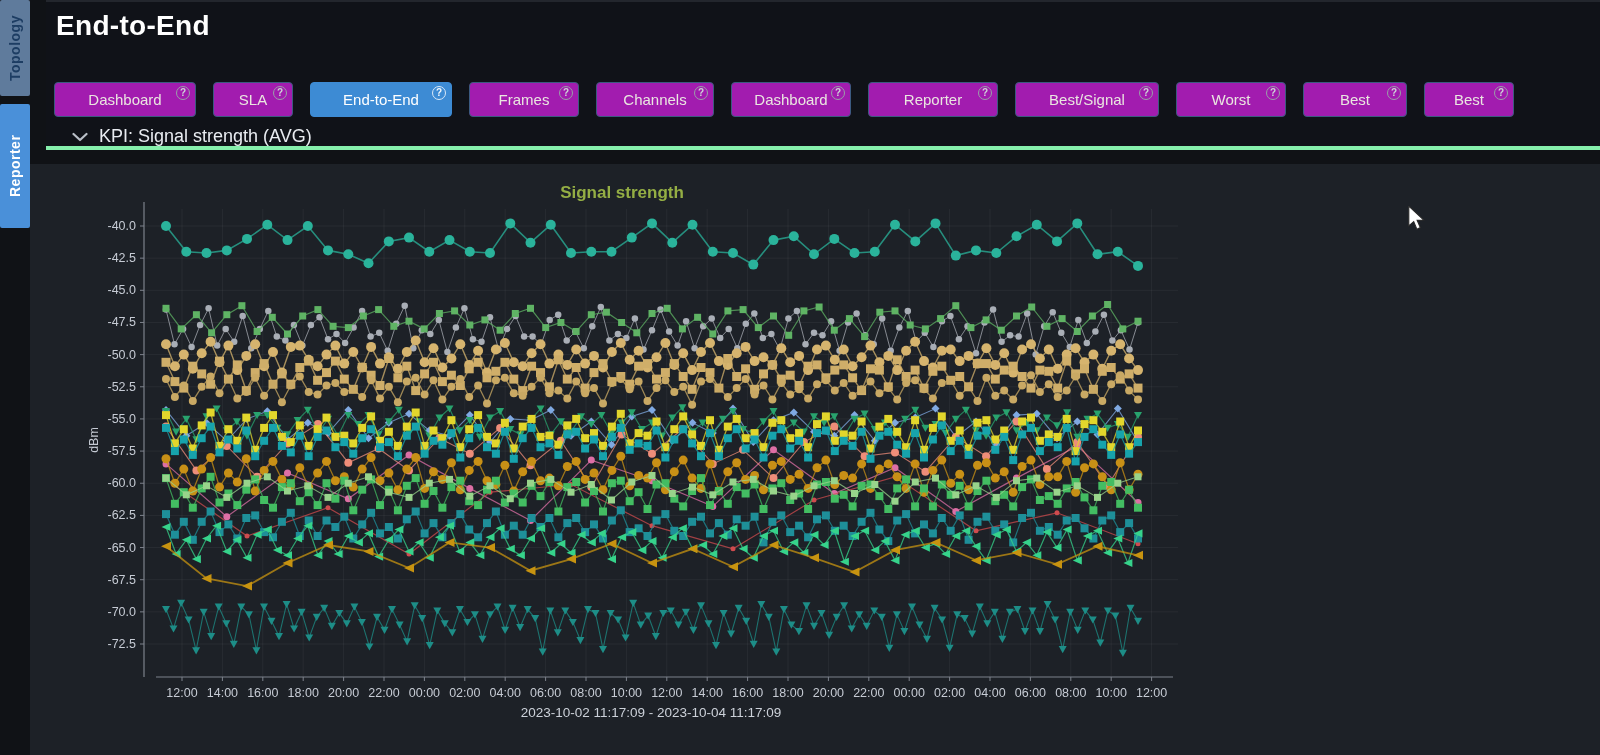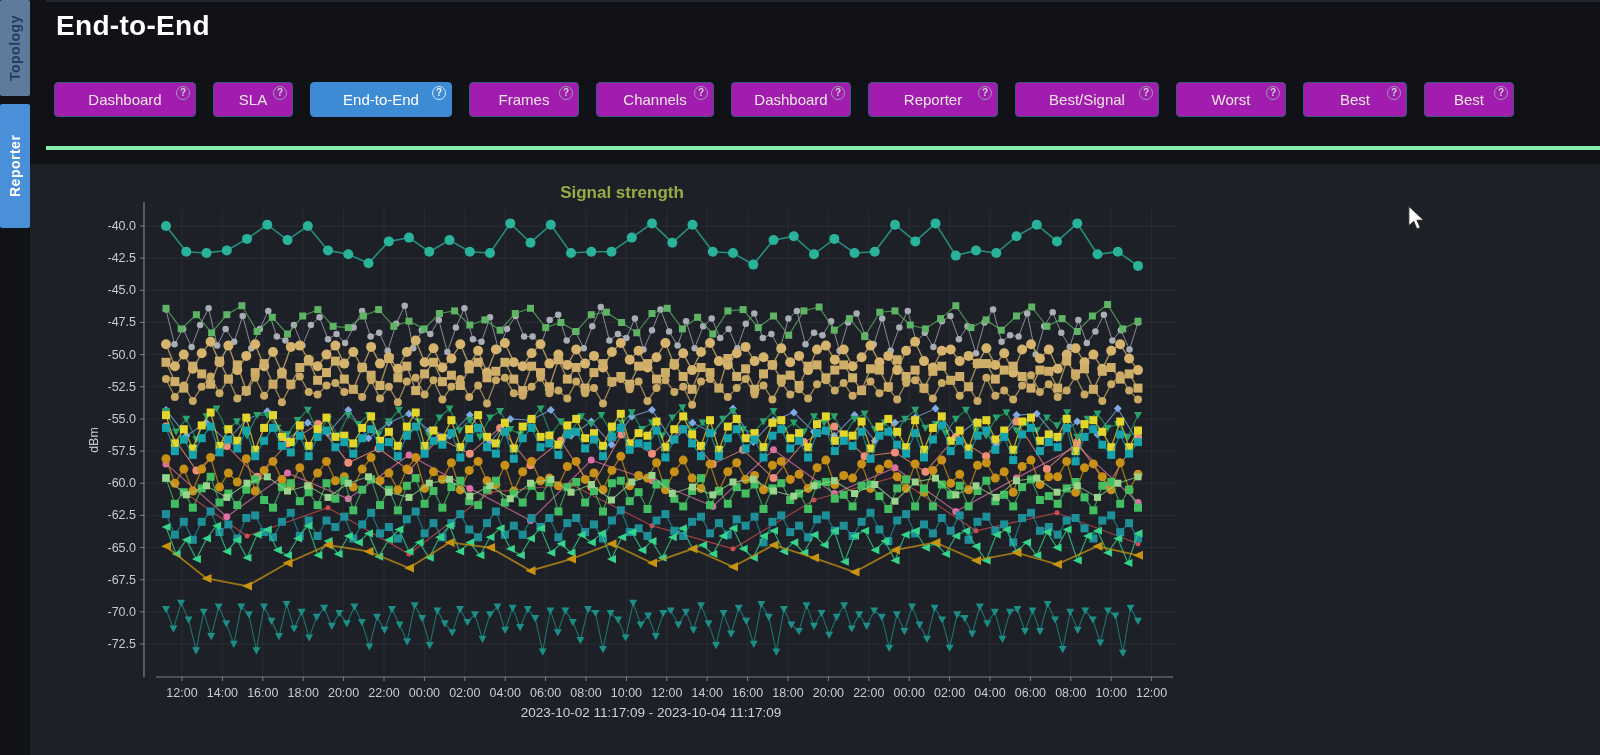--- a/index.html
+++ b/index.html
@@ -96,20 +96,26 @@
     <button class="tab t-maps">
       <span class="tl">Best</span>
       <span class="help">?</span>
     </button>
     <button class="tab t-info">
       <span class="tl">Best</span>
       <span class="help">?</span>
     </button>
   </div>
 
+  <div class="kpi">
+    <svg width="16" height="10" viewBox="0 0 16 10">
+      <polyline points="1.5,2 8,8 14.5,2" fill="none" stroke="#b9bfc7" stroke-width="2.2" stroke-linecap="round" stroke-linejoin="round"></polyline>
+    </svg>
+    <span>KPI: Signal strength (AVG)</span>
+  </div>
 </div>
 
 <div class="content">
   <svg id="sig-chart" width="1170" height="575" viewBox="0 0 1170 575">
       <g>
         <line x1="106" x2="1140" y1="54" y2="54" stroke="rgba(255,255,255,0.05)"></line>
         <line x1="106" x2="1140" y1="86.155" y2="86.155" stroke="rgba(255,255,255,0.05)"></line>
         <line x1="106" x2="1140" y1="118.31" y2="118.31" stroke="rgba(255,255,255,0.05)"></line>
         <line x1="106" x2="1140" y1="150.465" y2="150.465" stroke="rgba(255,255,255,0.05)"></line>
         <line x1="106" x2="1140" y1="182.62" y2="182.62" stroke="rgba(255,255,255,0.05)"></line>

